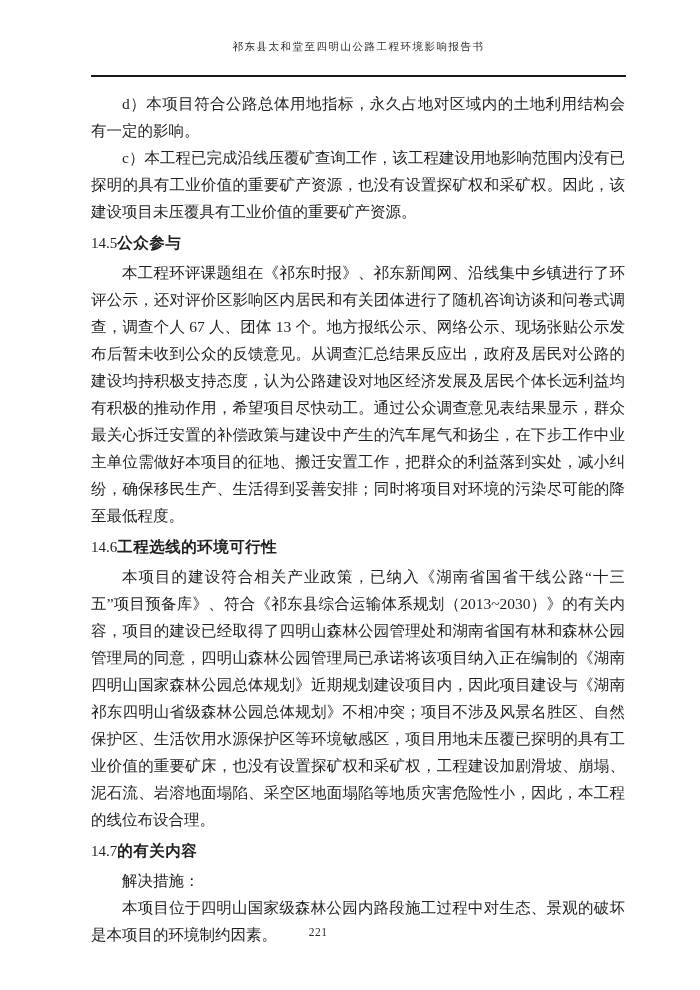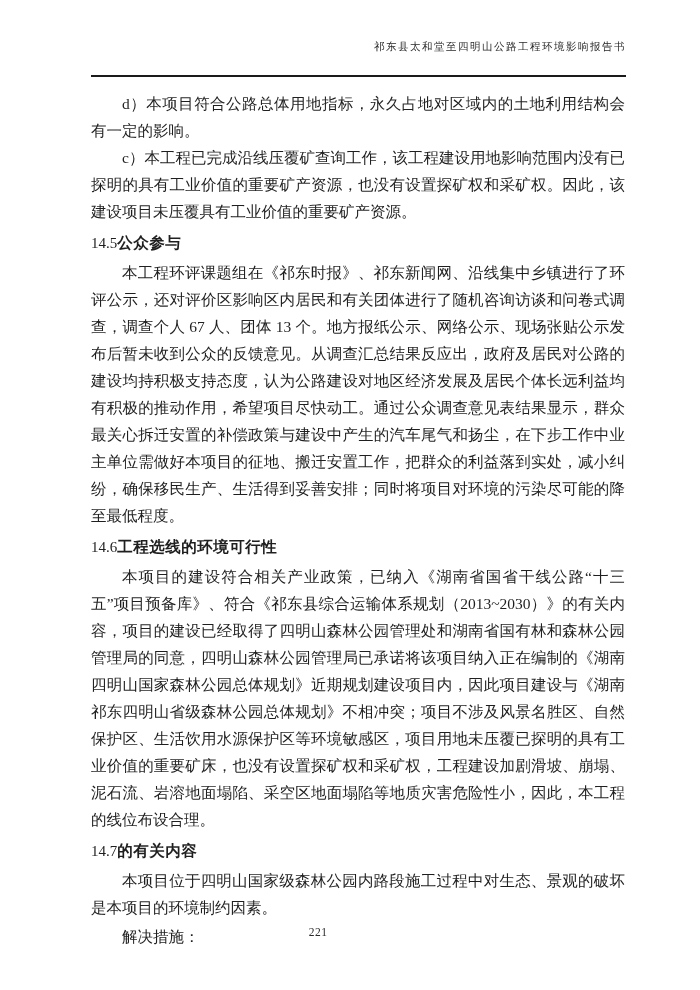--- a/index.html
+++ b/index.html
@@ -18,21 +18,21 @@
     overflow: hidden;
   }
   
   .header {
     position: absolute;
     left: 91px;
     right: 74px;
     top: 40px;
   }
   .header-title {
-    text-align: right;
+    text-align: center;
     font-size: 10.5px;
     letter-spacing: 1.5px;
     color: #2a2a2a;
     margin-bottom: 21px;
     white-space: nowrap;
   }
   .header-rule {
     height: 0;
     border-top: 2px solid #1a1a1a;
   }
@@ -115,23 +115,23 @@
       <span class="sec-title">工程选线的环境可行性</span>
     </h2>
 
     <p class="para">本项目的建设符合相关产业政策，已纳入《湖南省国省干线公路“十三五”项目预备库》、符合《祁东县综合运输体系规划（2013~2030）》的有关内容，项目的建设已经取得了四明山森林公园管理处和湖南省国有林和森林公园管理局的同意，四明山森林公园管理局已承诺将该项目纳入正在编制的《湖南四明山国家森林公园总体规划》近期规划建设项目内，因此项目建设与《湖南祁东四明山省级森林公园总体规划》不相冲突；项目不涉及风景名胜区、自然保护区、生活饮用水源保护区等环境敏感区，项目用地未压覆已探明的具有工业价值的重要矿床，也没有设置探矿权和采矿权，工程建设加剧滑坡、崩塌、泥石流、岩溶地面塌陷、采空区地面塌陷等地质灾害危险性小，因此，本工程的线位布设合理。</p>
 
     <h2 class="heading">
       <span class="sec-num">14.7</span>
       <span class="sec-title">的有关内容</span>
     </h2>
 
+    <p class="para tight">解决措施：</p>
+
     <p class="para">本项目位于四明山国家级森林公园内路段施工过程中对生态、景观的破坏是本项目的环境制约因素。</p>
-
-    <p class="para tight">解决措施：</p>
 
   </div>
 
   <div class="footer">
     <span class="page-number">221</span>
   </div>
 
 </div>
 
 </body></html>

